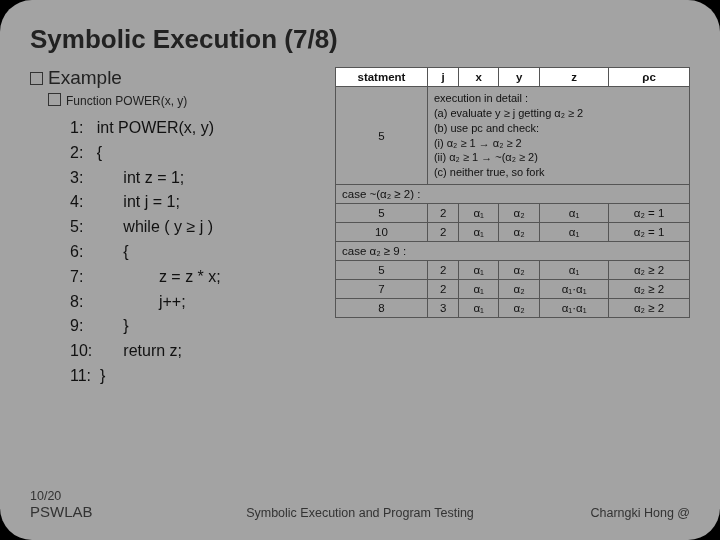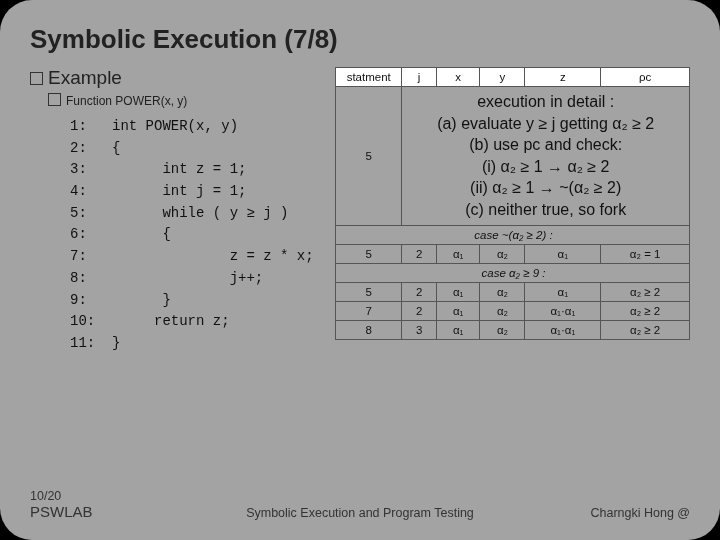--- a/index.html
+++ b/index.html
@@ -10,28 +10,28 @@
     position: relative; overflow: hidden;
   }
   .title { font-size: 26px; color: #222; margin-bottom: 12px; }
   .body { display: flex; }
   .left { flex: 0 0 305px; }
   .right { flex: 1 1 auto; }
   .bullet1 { font-size: 19px; color: #222; margin-bottom: 4px; }
   .bullet2 { font-size: 12px; color: #222; margin-left: 18px; margin-bottom: 8px; }
   .checkbox { display:inline-block; width: 13px; height: 13px; border: 1.5px solid #333; margin-right: 5px; vertical-align: -1px; }
   .code {
-    font-family: Liberation Mono, monospace; font-size: 14px; line-height: 1.55;
+    font-family: Liberation Sans, sans-serif; font-size: 16px; line-height: 1.55;
     margin-left: 40px; white-space: pre; color: #111;
   }
   table { border-collapse: collapse; width: 100%; font-size: 11.5px; color:#111; }
   th, td { border: 1px solid #555; padding: 3px 4px; text-align: center; vertical-align: middle; }
-  th { background: #fff; font-weight: normal; }
-  td.detail { text-align: center; font-size: 16px; line-height: 1.35; padding: 4px 6px; }
-  td.case { text-align: center; padding-left: 6px; font-style: italic; }
+  th { background: #fff; font-weight: bold; }
+  td.detail { text-align: left; font-size: 11px; line-height: 1.35; padding: 4px 6px; }
+  td.case { text-align: left; padding-left: 6px; }
   .footer {
     position: absolute; bottom: 20px; left: 30px; right: 30px;
     display: flex; justify-content: space-between; align-items: flex-end;
     font-size: 12.5px; color: #333;
   }
   .footer .center { position:absolute; left:0; right:0; text-align:center; }
   .footer .pslab { font-size: 15px; color:#333; }
 </style>
 </head>
 <body>
@@ -87,20 +87,28 @@
           </tr>
           <tr>
             <td>5</td>
             <td>2</td>
             <td>α₁</td>
             <td>α₂</td>
             <td>α₁</td>
             <td>α₂ = 1</td>
           </tr>
           <tr>
+            <td>10</td>
+            <td>2</td>
+            <td>α₁</td>
+            <td>α₂</td>
+            <td>α₁</td>
+            <td>α₂ = 1</td>
+          </tr>
+          <tr>
             <td class="case" colspan="6">case α₂ ≥ 9 :</td>
           </tr>
           <tr>
             <td>5</td>
             <td>2</td>
             <td>α₁</td>
             <td>α₂</td>
             <td>α₁</td>
             <td>α₂ ≥ 2</td>
           </tr>

